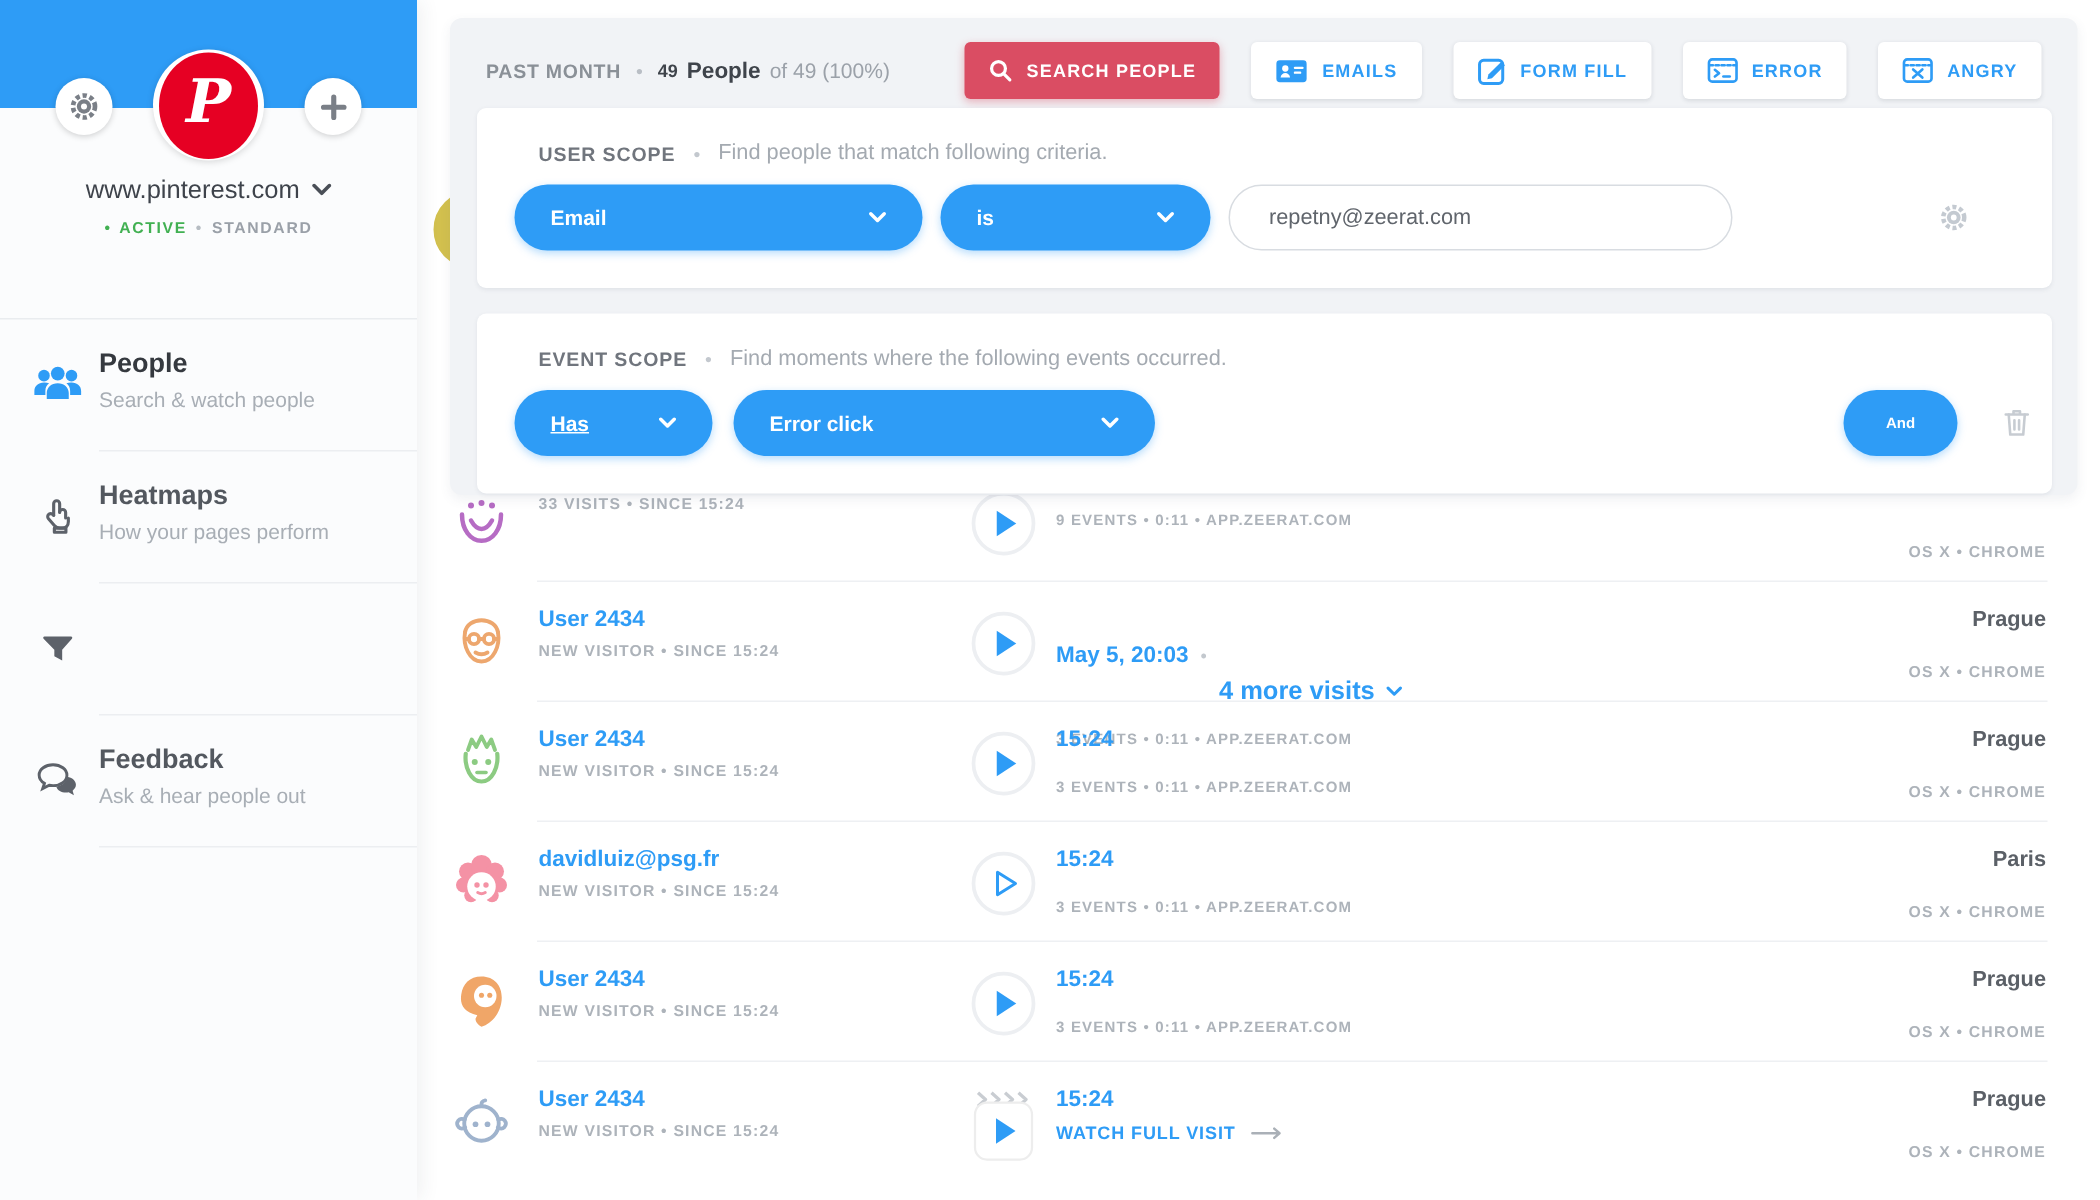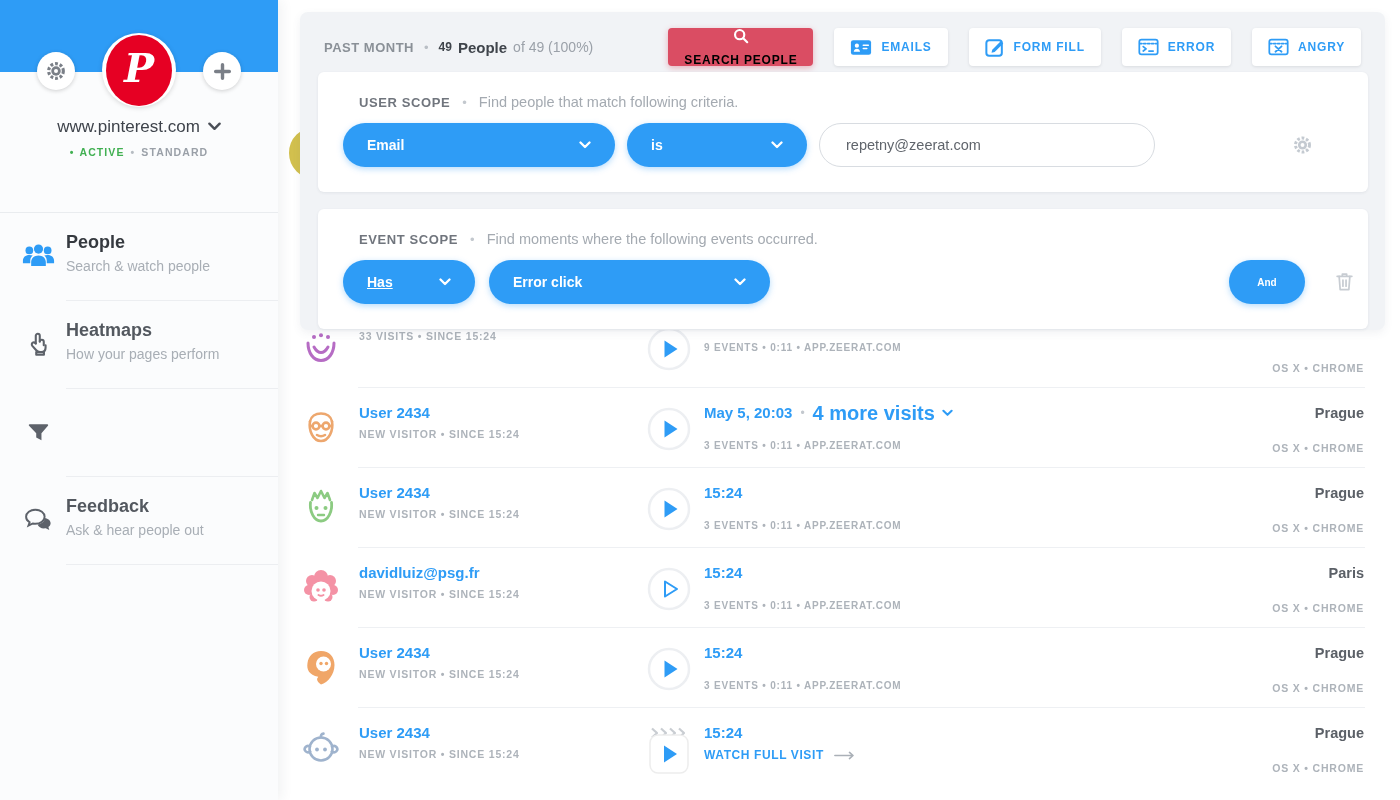--- a/index.html
+++ b/index.html
@@ -50,21 +50,21 @@
   .panel-header{position:absolute;left:24px;right:24px;top:14px;height:42px;display:flex;align-items:center;}
   .ph-period{font-size:13px;font-weight:800;color:#8a9097;letter-spacing:.5px;}
   .ph-dot{color:#b9bec5;margin:0 10px;font-size:13px;}
   .ph-count{font-size:12px;font-weight:800;color:#3f444b;}
   .ph-count-label{font-size:15px;font-weight:800;color:#3f444b;margin-left:6px;}
   .ph-of{font-size:14px;color:#9ba1a9;margin-left:6px;}
   .ph-buttons{margin-left:auto;display:flex;align-items:center;gap:21px;}
   .btn{height:38px;border-radius:4px;display:flex;align-items:center;gap:9px;padding:0 16px;
        font-size:12px;font-weight:800;letter-spacing:.8px;border:none;cursor:pointer;
        font-family:inherit;}
-  .btn-search{background:#da4d63;color:#000000;box-shadow:0 2px 6px rgba(218,77,99,.4);flex-direction:column;}
+  .btn-search{background:#da4d63;color:#ffffff;box-shadow:0 2px 6px rgba(218,77,99,.4);}
   .btn-white{background:#fff;color:#2e9cf6;box-shadow:0 1px 3px rgba(70,80,95,.14);}
 
   .scope-card{position:absolute;left:18px;width:1050px;height:120px;background:#fff;border-radius:6px;
               box-shadow:0 1px 3px rgba(70,80,95,.09);}
   .scope-user{top:60px;} .scope-event{top:197px;}
   .scope-title-row{position:absolute;left:41px;top:22px;display:flex;align-items:center;}
   .scope-title{font-size:13px;font-weight:800;color:#70757d;letter-spacing:.6px;}
   .scope-dot{color:#c3c8ce;margin:0 12px;font-size:13px;}
   .scope-sub{font-size:14.5px;color:#a4aab1;}
   .scope-controls{position:absolute;left:25px;right:25px;top:51px;height:44px;display:flex;align-items:center;}
@@ -95,22 +95,22 @@
   .col-id{position:absolute;left:59px;top:16px;}
   .person-name{font-size:15px;font-weight:700;color:#2e9cf6;text-decoration:none;display:block;
                line-height:18px;cursor:pointer;}
   .person-meta{margin-top:6px;font-size:10.5px;font-weight:700;color:#adb3ba;letter-spacing:.8px;line-height:12px;}
   .col-play{position:absolute;left:347px;top:19px;}
   .play{width:44px;height:46px;padding:0;border:none;background:transparent;cursor:pointer;display:flex;}
   .col-visit{position:absolute;left:404px;top:16px;}
   .visit-time-line{display:flex;align-items:center;gap:8px;line-height:18px;}
   .visit-time{font-size:15px;font-weight:700;color:#2e9cf6;text-decoration:none;cursor:pointer;}
   .dot-sep{color:#c3c8ce;font-size:12px;}
-  .more-visits{font-size:20px;font-weight:700;color:#2e9cf6;text-decoration:none;display:flex;
-               align-items:center;gap:7px;cursor:pointer;}
+  .more-visits{font-size:17px;font-weight:700;color:#2e9cf6;text-decoration:none;display:flex;
+               align-items:center;gap:7px;cursor:pointer;margin-top:48px;}
   .visit-details{margin-top:18px;font-size:10px;font-weight:700;color:#adb3ba;letter-spacing:.8px;}
   .watch-link{margin-top:6px;font-size:12px;font-weight:800;color:#2e9cf6;letter-spacing:.6px;
               text-decoration:none;display:flex;align-items:center;gap:10px;cursor:pointer;}
   .col-loc{position:absolute;right:21px;top:17px;text-align:right;}
   .city{font-size:14.5px;font-weight:700;color:#5b6067;line-height:17px;min-height:17px;}
   .system{margin-top:20px;font-size:10.5px;font-weight:700;color:#adb3ba;letter-spacing:.8px;}
 </style>
 </head>
 <body>
 

